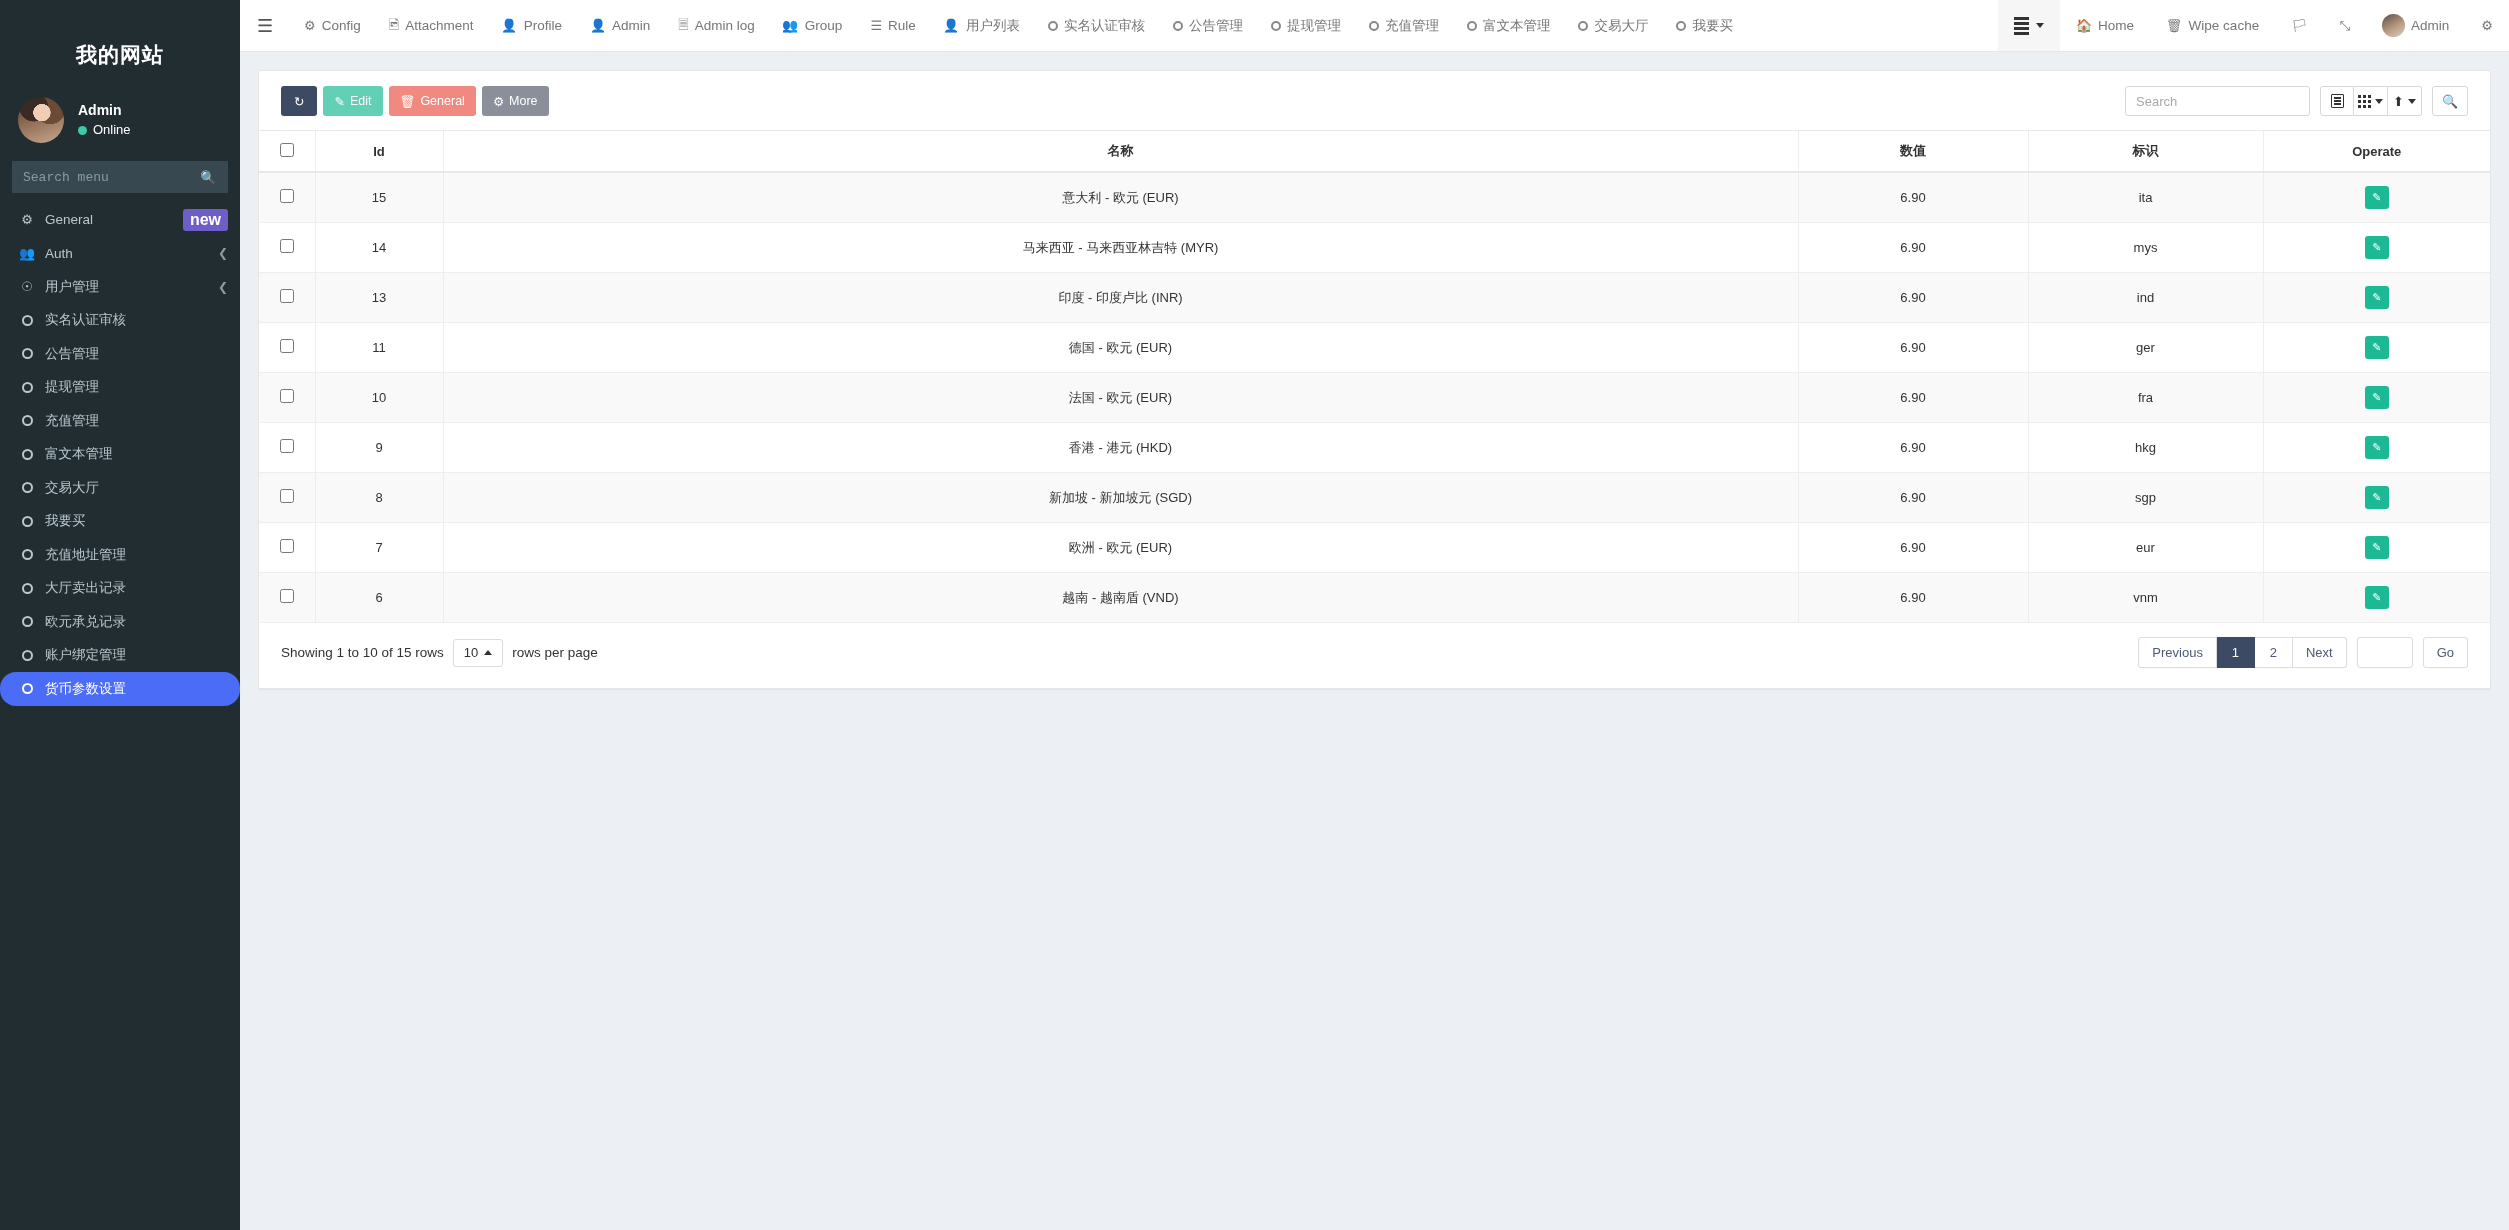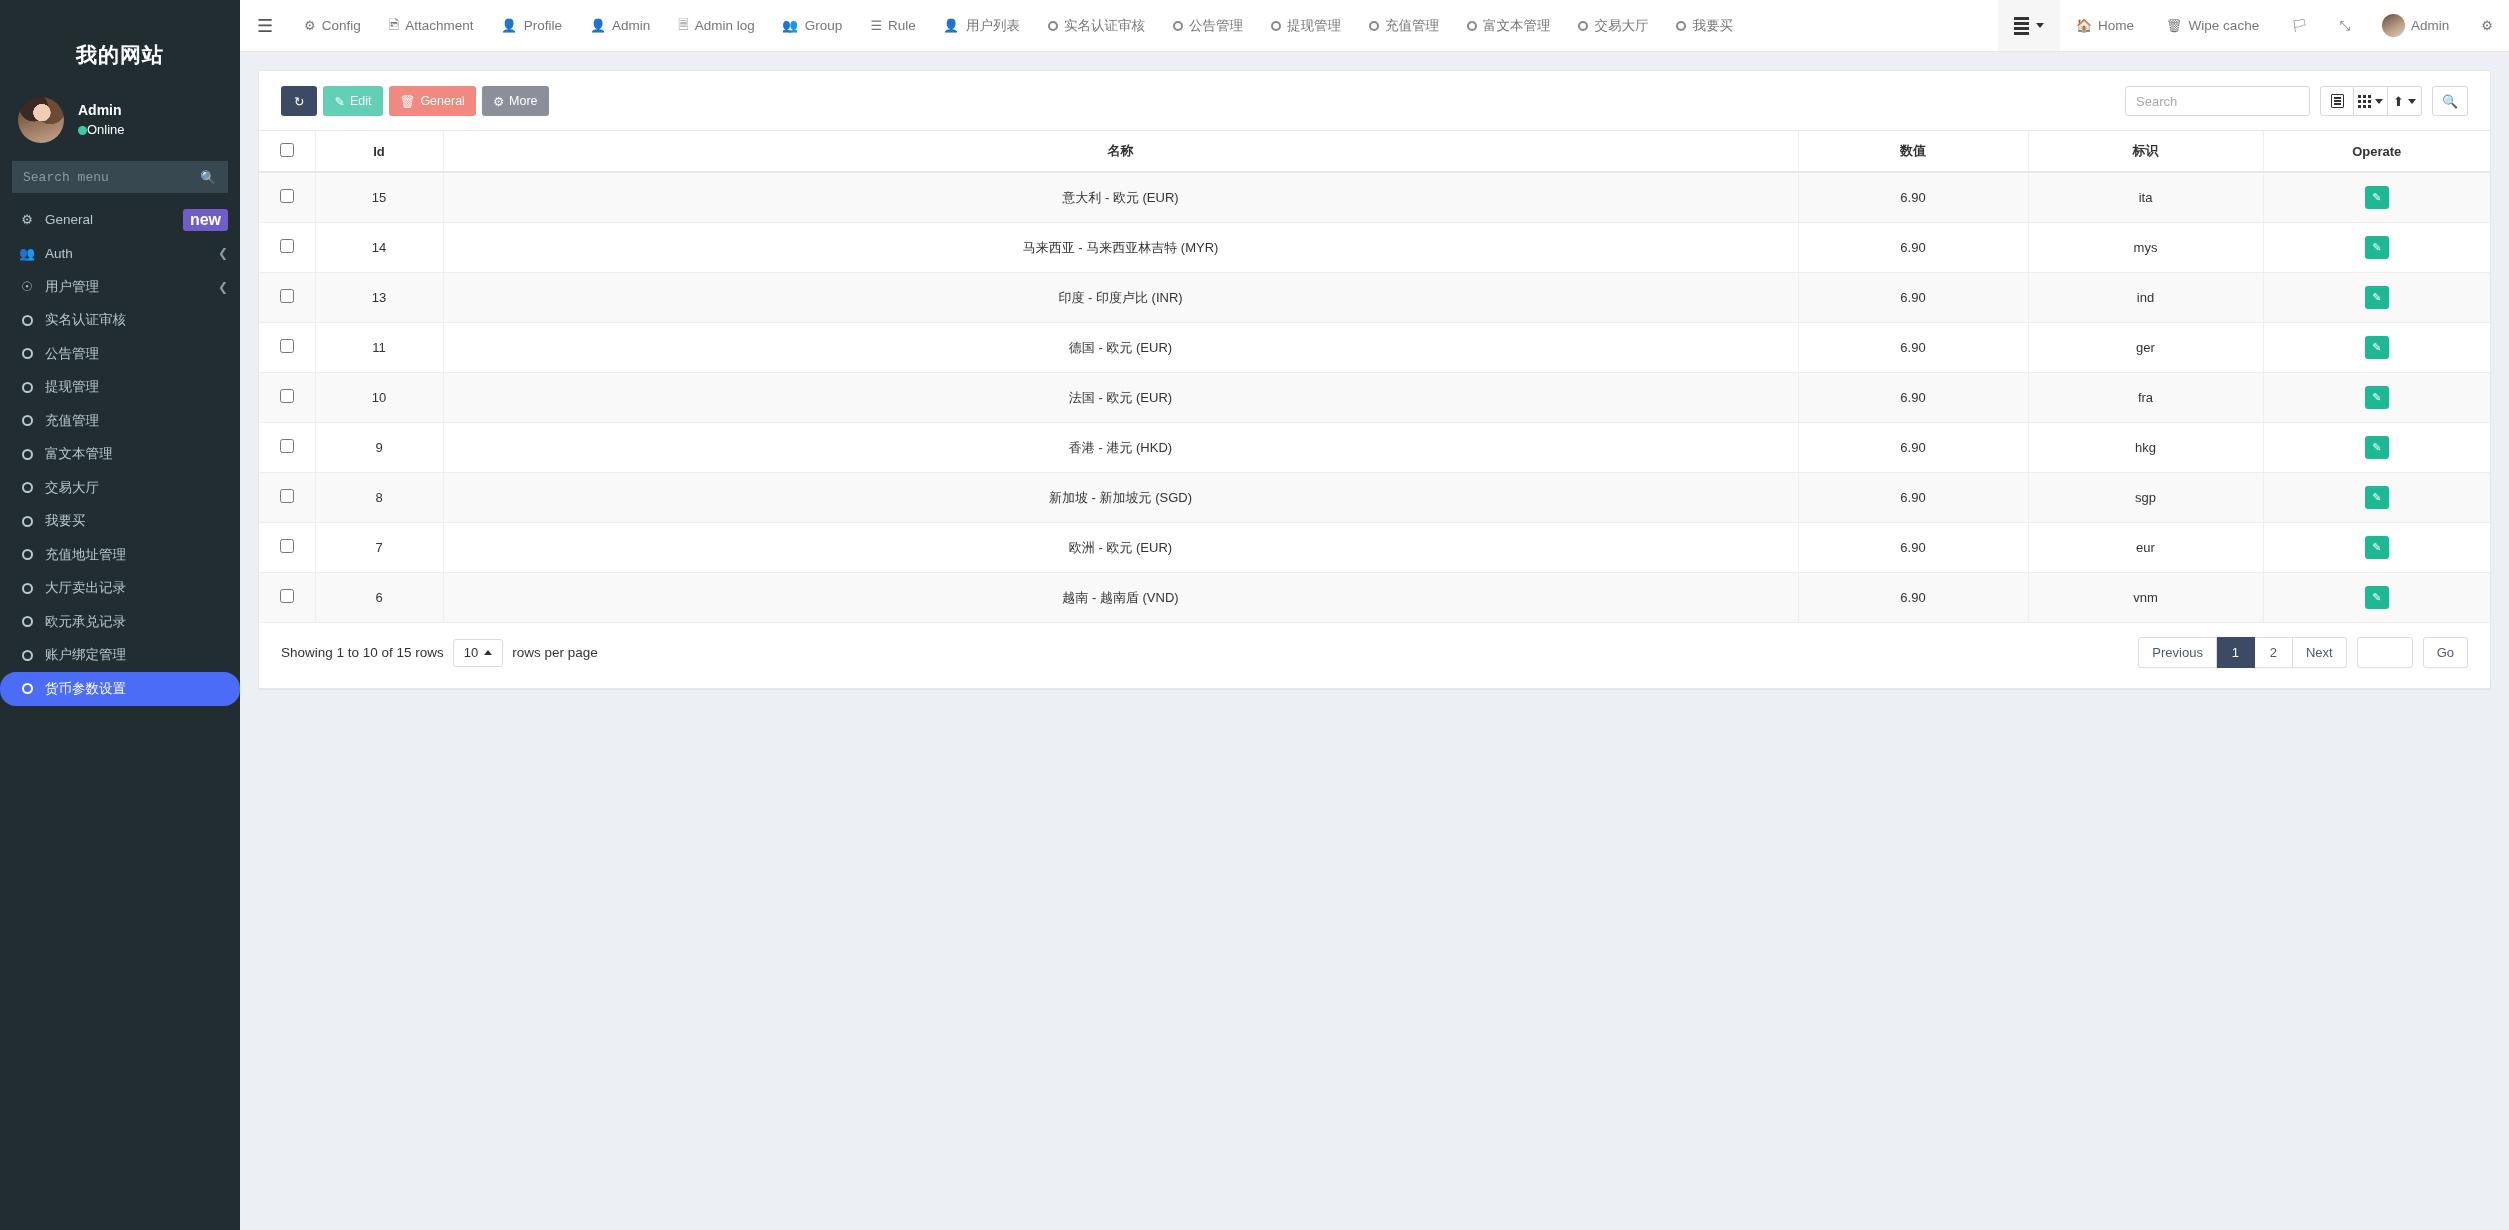--- a/index.html
+++ b/index.html
@@ -36,21 +36,21 @@
     width: 46px; height: 46px; border-radius: 50%;
     background:
       radial-gradient(circle at 52% 34%, #f0cdb4 0 22%, transparent 23%),
       radial-gradient(circle at 34% 22%, #3a2a23 0 30%, transparent 31%),
       radial-gradient(circle at 70% 26%, #6b4a36 0 32%, transparent 33%),
       linear-gradient(160deg, #4a3a33 0%, #8d6a52 45%, #c8a98f 100%);
     flex: none;
   }
   .user-meta { line-height: 1.45; }
   .user-name { color: #fff; font-size: 14px; font-weight: 700; }
-  .user-status { font-size: 13px; color: #fff; display: flex; align-items: center; gap: 0; }
+  .user-status { font-size: 13px; color: #fff; display: flex; align-items: center; gap: 6px; }
   .dot-online { width: 9px; height: 9px; border-radius: 50%; background: #3ec9a7; display: inline-block; }
 
   #menu-search-wrap {
     margin: 2px 12px 10px 12px;
     background: #374850;
     border: 1px solid #374850;
     height: 32px;
     display: flex; align-items: center;
     padding: 0 10px;
   }

